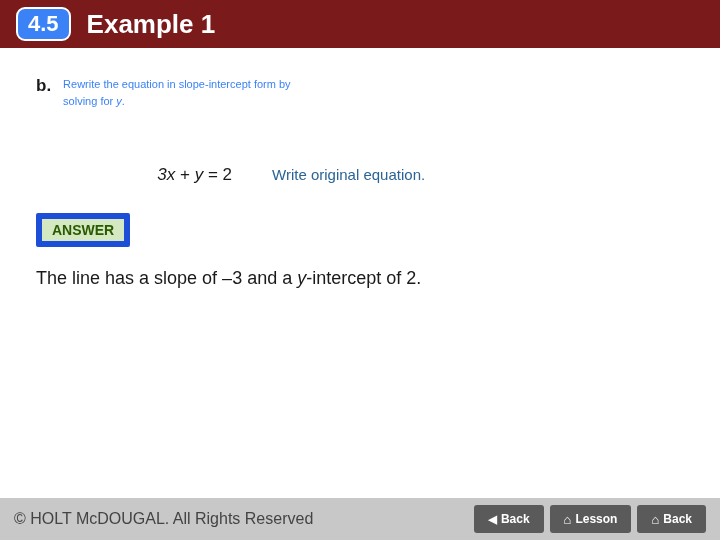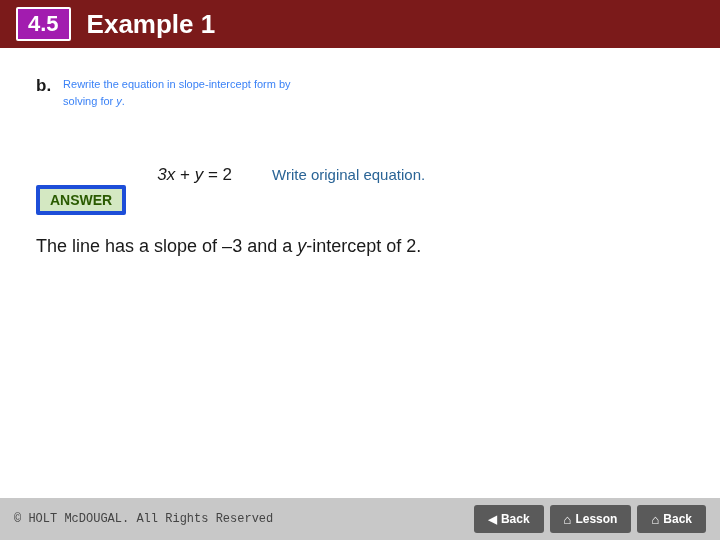--- a/index.html
+++ b/index.html
@@ -16,28 +16,28 @@
     
     .header {
       display: flex;
       align-items: center;
       background: #7b1a1a;
       height: 48px;
       padding: 0 16px;
     }
 
     .header-badge {
-      background: #a21caf;
+      background: #3b82f6;
       border: 2px solid #ffffff;
       color: #ffffff;
       font-size: 22px;
       font-weight: bold;
       padding: 2px 10px;
       margin-right: 16px;
-      border-radius: 2px;
+      border-radius: 9px;
     }
 
     .header-title {
       color: #ffffff;
       font-size: 26px;
       font-weight: bold;
     }
 
     
     .main-content {
@@ -62,20 +62,21 @@
     }
 
     .problem-text em {
       font-style: italic;
     }
 
     .equations-block {
       display: flex;
       flex-direction: column;
       gap: 34px;
+      margin-bottom: 28px;
       margin-left: 16px;
     }
 
     .equation-row {
       display: flex;
       align-items: baseline;
       gap: 40px;
     }
 
     .equation-math {
@@ -94,21 +95,21 @@
       color: #2a6496;
     }
 
     .equation-note em {
       font-style: italic;
     }
 
     .answer-badge {
       display: inline-block;
       background: #d4e8c2;
-      border: 4px solid #1d4ed8;
+      border: 6px solid #1d4ed8;
       color: #2a5a00;
       font-size: 14px;
       font-weight: bold;
       padding: 3px 10px;
       border-radius: 2px;
       margin-bottom: 18px;
     }
 
     .conclusion-text {
       font-size: 18px;
@@ -128,23 +129,22 @@
       right: 0;
       height: 42px;
       background: #c8c8c8;
       display: flex;
       align-items: center;
       justify-content: space-between;
       padding: 0 14px;
     }
 
     .footer-copyright {
-      font-size: 12px;
+      font-size: 16px;
       color: #444444;
-      font-family: Liberation Mono, monospace;
     }
 
     .footer-nav {
       display: flex;
       align-items: center;
       gap: 6px;
     }
 
     .nav-btn {
       display: flex;

